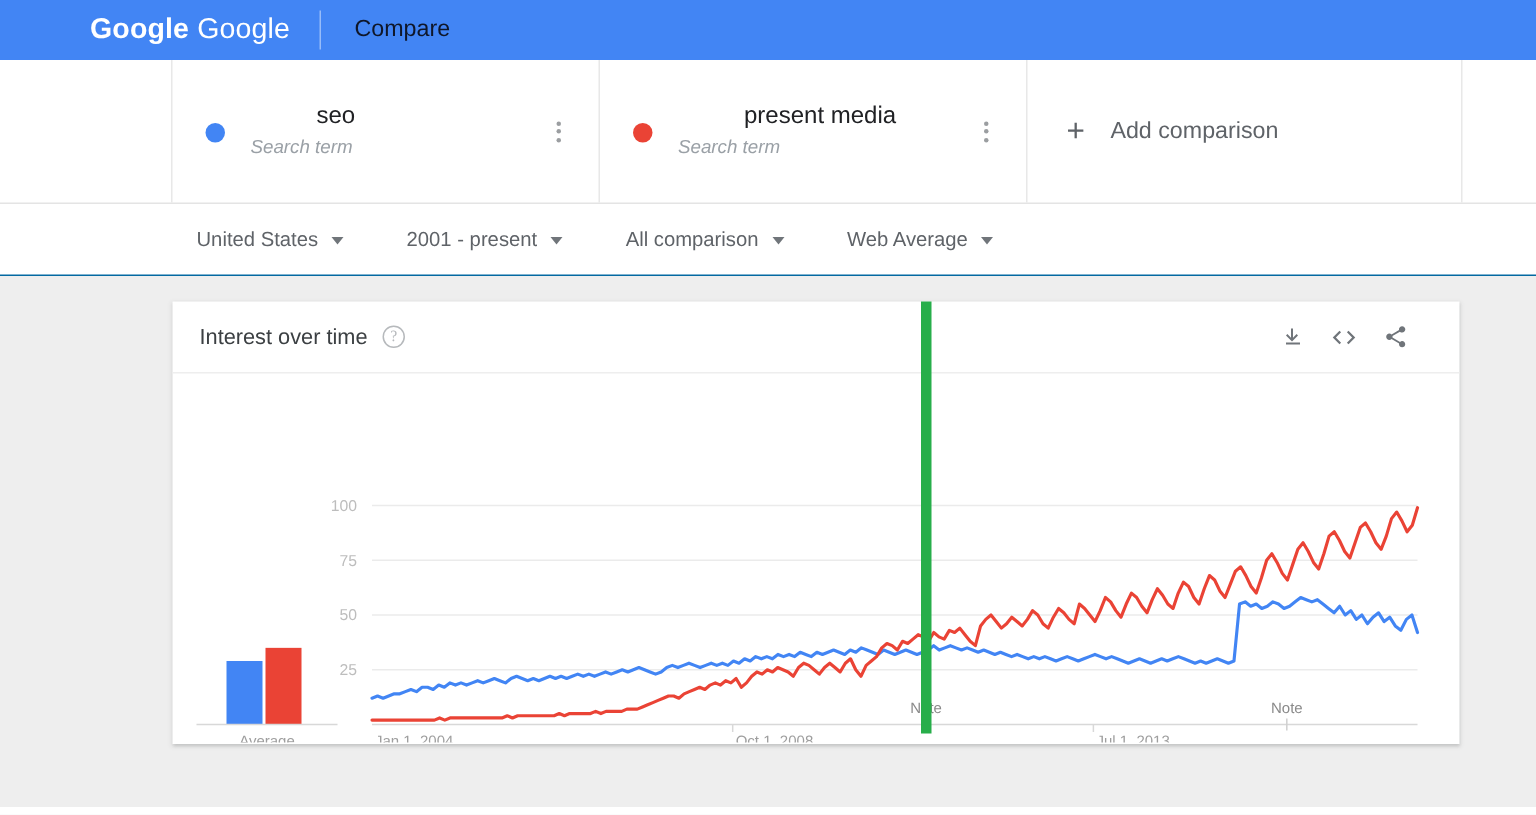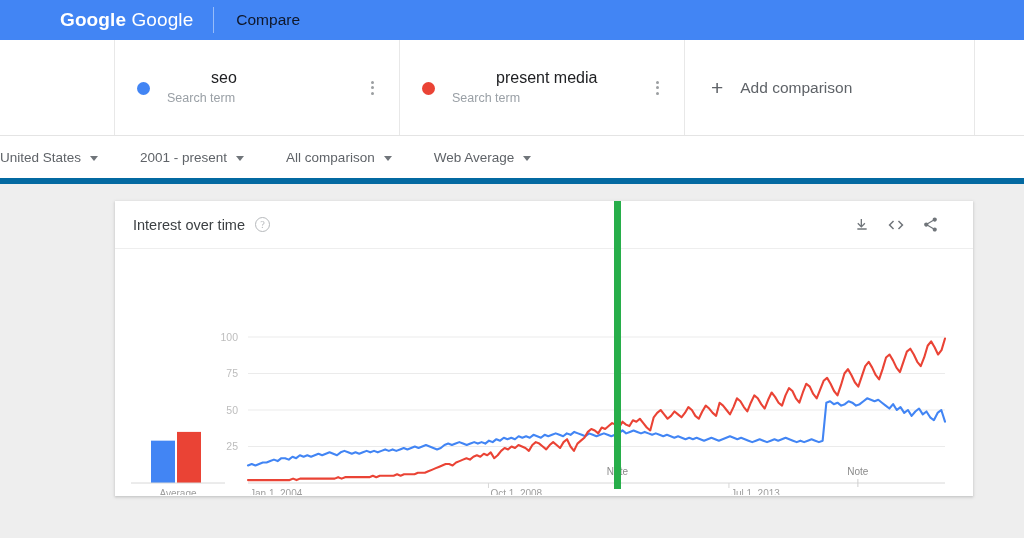--- a/index.html
+++ b/index.html
@@ -59,21 +59,21 @@
   }
   .term-dot {
     width: 13px; height: 13px;
     border-radius: 50%;
     flex: 0 0 13px;
     margin-right: 17px;
     margin-top: 2px;
   }
   .term-texts { display: flex; flex-direction: column; justify-content: center; }
   .term-title { font-size: 16px; color: #202124; line-height: 20px; margin-left: 44px; }
-  .term-sub { font-size: 12.5px; color: #9aa0a6; line-height: 18px; margin-top: 1px; }
+  .term-sub { font-size: 12.5px; color: #9aa0a6; line-height: 18px; margin-top: 1px; font-style: italic; }
   .kebab {
     margin-left: auto;
     width: 18px; height: 18px;
     display: flex; flex-direction: column;
     align-items: center; justify-content: center;
     gap: 2.5px;
     cursor: pointer;
     opacity: .62;
   }
   .kebab i { display:block; width: 3px; height: 3px; border-radius: 50%; background: #5f6368; }
@@ -88,21 +88,22 @@
   #add-plus { font-size: 21px; color: #5f6368; font-weight: 300; margin-right: 17px; line-height: 1; }
   #add-label { font-size: 15.5px; color: #5f6368; }
   .term-tail { flex: 1 1 auto; }
 
   
   #filter-bar {
     height: 48px;
     display: flex;
     align-items: center;
     background: #ffffff;
-    border-bottom: 6px solid #0369a1;
+    padding-left: 131px;
+    border-bottom: 1px solid #0369a1;
   }
   .filter {
     display: flex;
     align-items: center;
     margin-right: 42px;
     cursor: pointer;
     white-space: nowrap;
   }
   .filter-label { font-size: 13.5px; color: #5f6368; }
   .caret {

